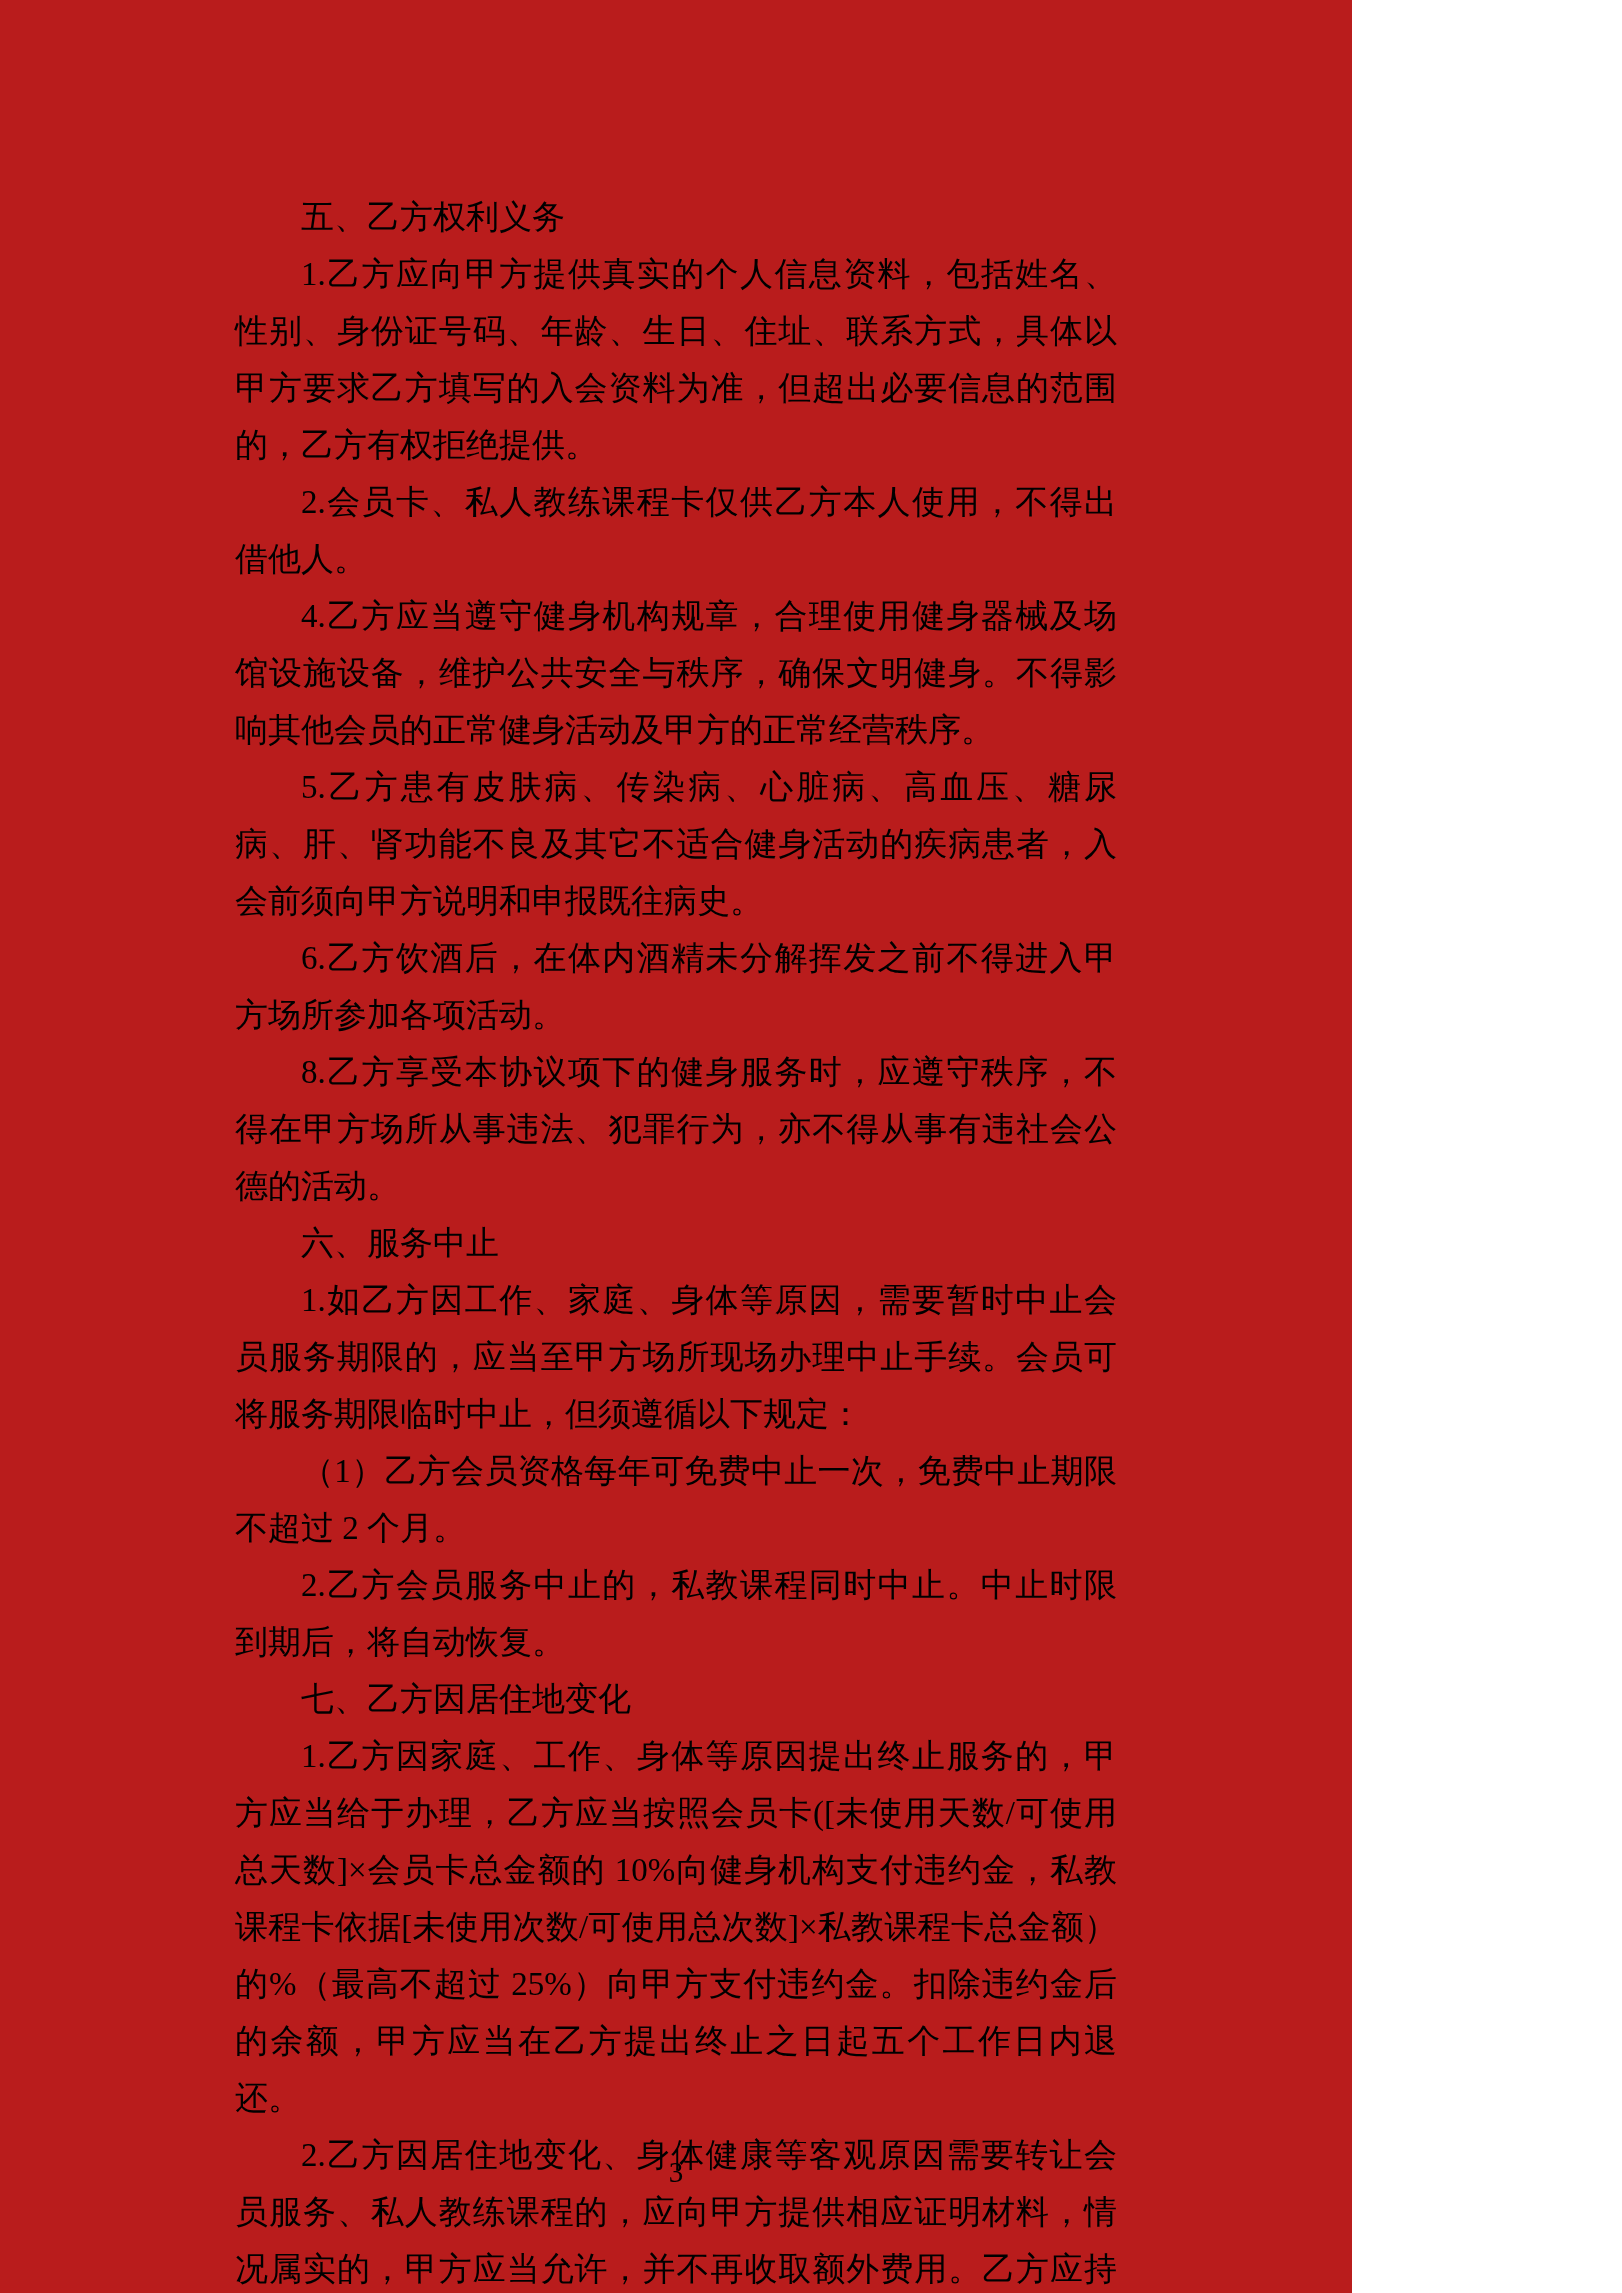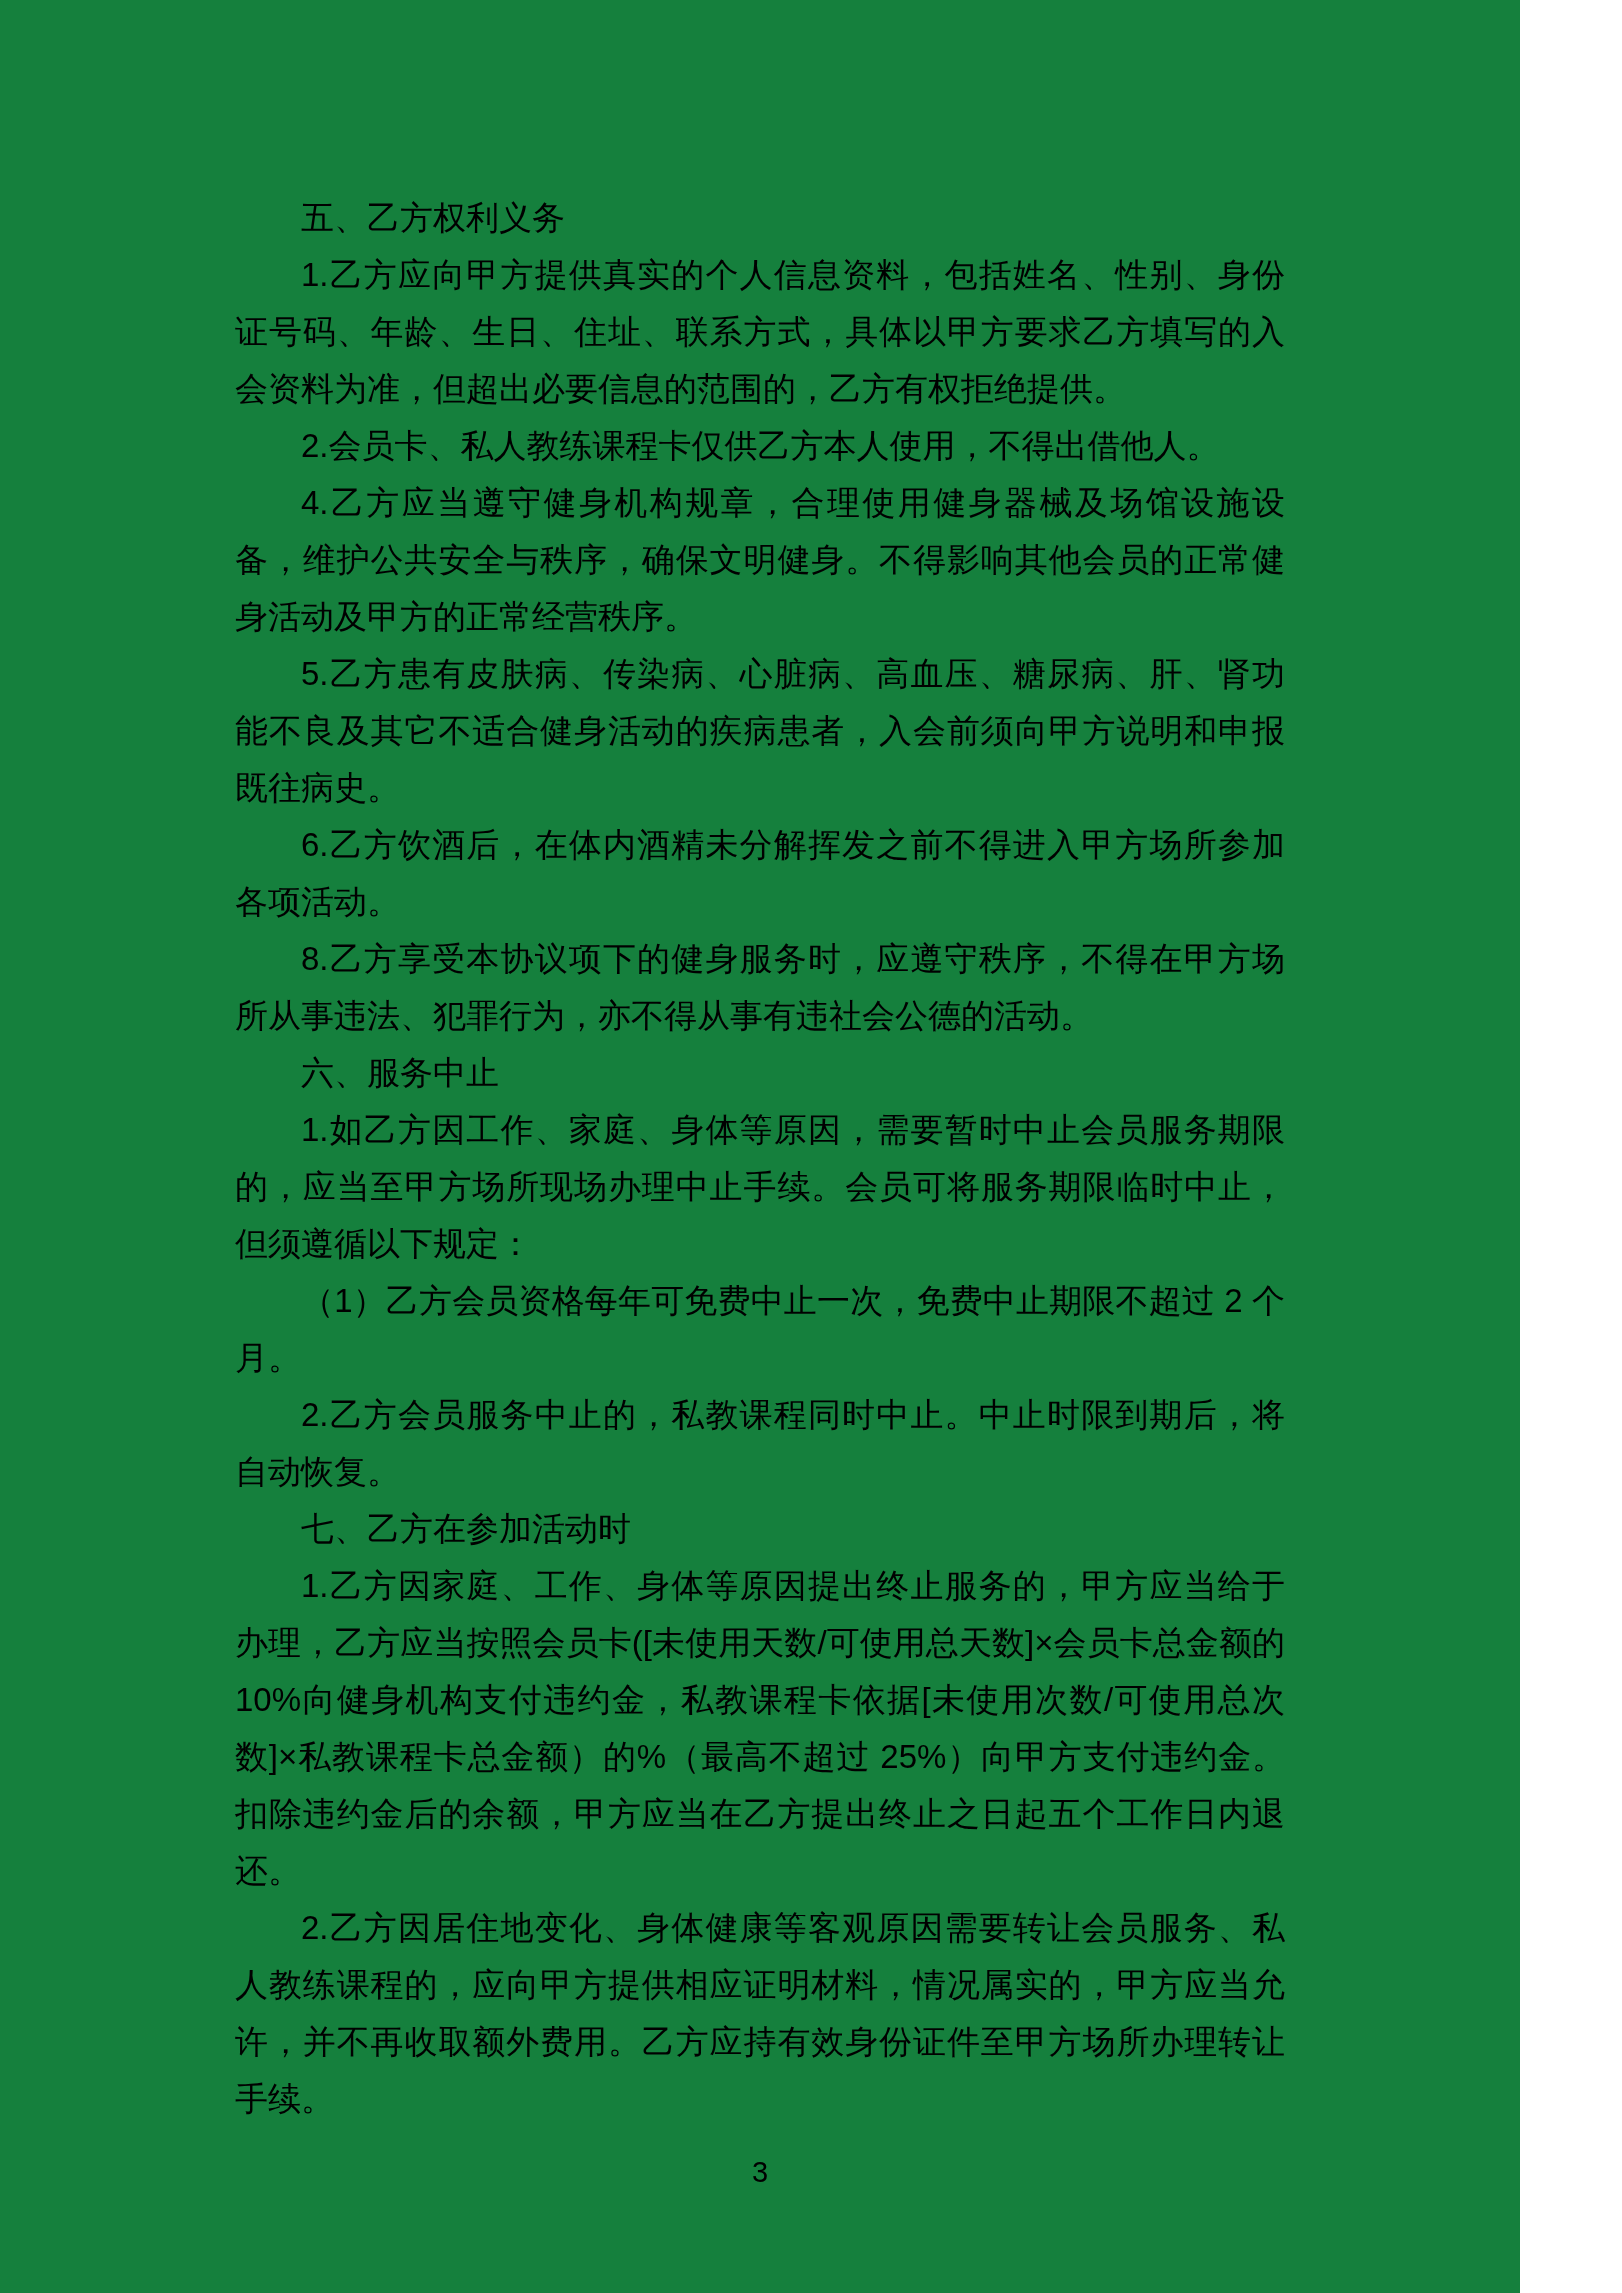--- a/index.html
+++ b/index.html
@@ -2,25 +2,25 @@
 <html style="font-size:14.5px"><head>
 <meta charset="utf-8">
 <style>
   html, body {
     margin: 0;
     padding: 0;
     background: #ffffff;
   }
   .doc-page {
     position: relative;
-    width: 1520px;
+    width: 1352px;
     height: 2294px;
-    background: #15803d;
+    background: #b91c1c;
     overflow: hidden;
-    font-family: Liberation Sans, sans-serif;
+    font-family: Liberation Serif, serif;
     color: #000000;
   }
   .content {
     position: absolute;
     left: 235px;
     right: 235px;
     top: 189px;
     font-size: 33px;
     line-height: 57px;
     text-align: justify;
@@ -59,21 +59,21 @@
     <p class="para">4.乙方应当遵守健身机构规章，合理使用健身器械及场馆设施设备，维护公共安全与秩序，确保文明健身。不得影响其他会员的正常健身活动及甲方的正常经营秩序。</p>
     <p class="para">5.乙方患有皮肤病、传染病、心脏病、高血压、糖尿病、肝、肾功能不良及其它不适合健身活动的疾病患者，入会前须向甲方说明和申报既往病史。</p>
     <p class="para">6.乙方饮酒后，在体内酒精未分解挥发之前不得进入甲方场所参加各项活动。</p>
     <p class="para">8.乙方享受本协议项下的健身服务时，应遵守秩序，不得在甲方场所从事违法、犯罪行为，亦不得从事有违社会公德的活动。</p>
 
     <p class="heading">六、服务中止</p>
     <p class="para">1.如乙方因工作、家庭、身体等原因，需要暂时中止会员服务期限的，应当至甲方场所现场办理中止手续。会员可将服务期限临时中止，但须遵循以下规定：</p>
     <p class="para">（1）乙方会员资格每年可免费中止一次，免费中止期限不超过 2 个月。</p>
     <p class="para">2.乙方会员服务中止的，私教课程同时中止。中止时限到期后，将自动恢复。</p>
 
-    <p class="heading">七、乙方在参加活动时</p>
+    <p class="heading">七、乙方因居住地变化</p>
     <p class="para">1.乙方因家庭、工作、身体等原因提出终止服务的，甲方应当给于办理，乙方应当按照会员卡([未使用天数/可使用总天数]×会员卡总金额的 10%向健身机构支付违约金，私教课程卡依据[未使用次数/可使用总次数]×私教课程卡总金额）的%（最高不超过 25%）向甲方支付违约金。扣除违约金后的余额，甲方应当在乙方提出终止之日起五个工作日内退还。</p>
     <p class="para">2.乙方因居住地变化、身体健康等客观原因需要转让会员服务、私人教练课程的，应向甲方提供相应证明材料，情况属实的，甲方应当允许，并不再收取额外费用。乙方应持有效身份证件至甲方场所办理转让手续。</p>
 
   </div>
 
   <div class="page-number">3</div>
 </div>
 
 
 </body></html>

